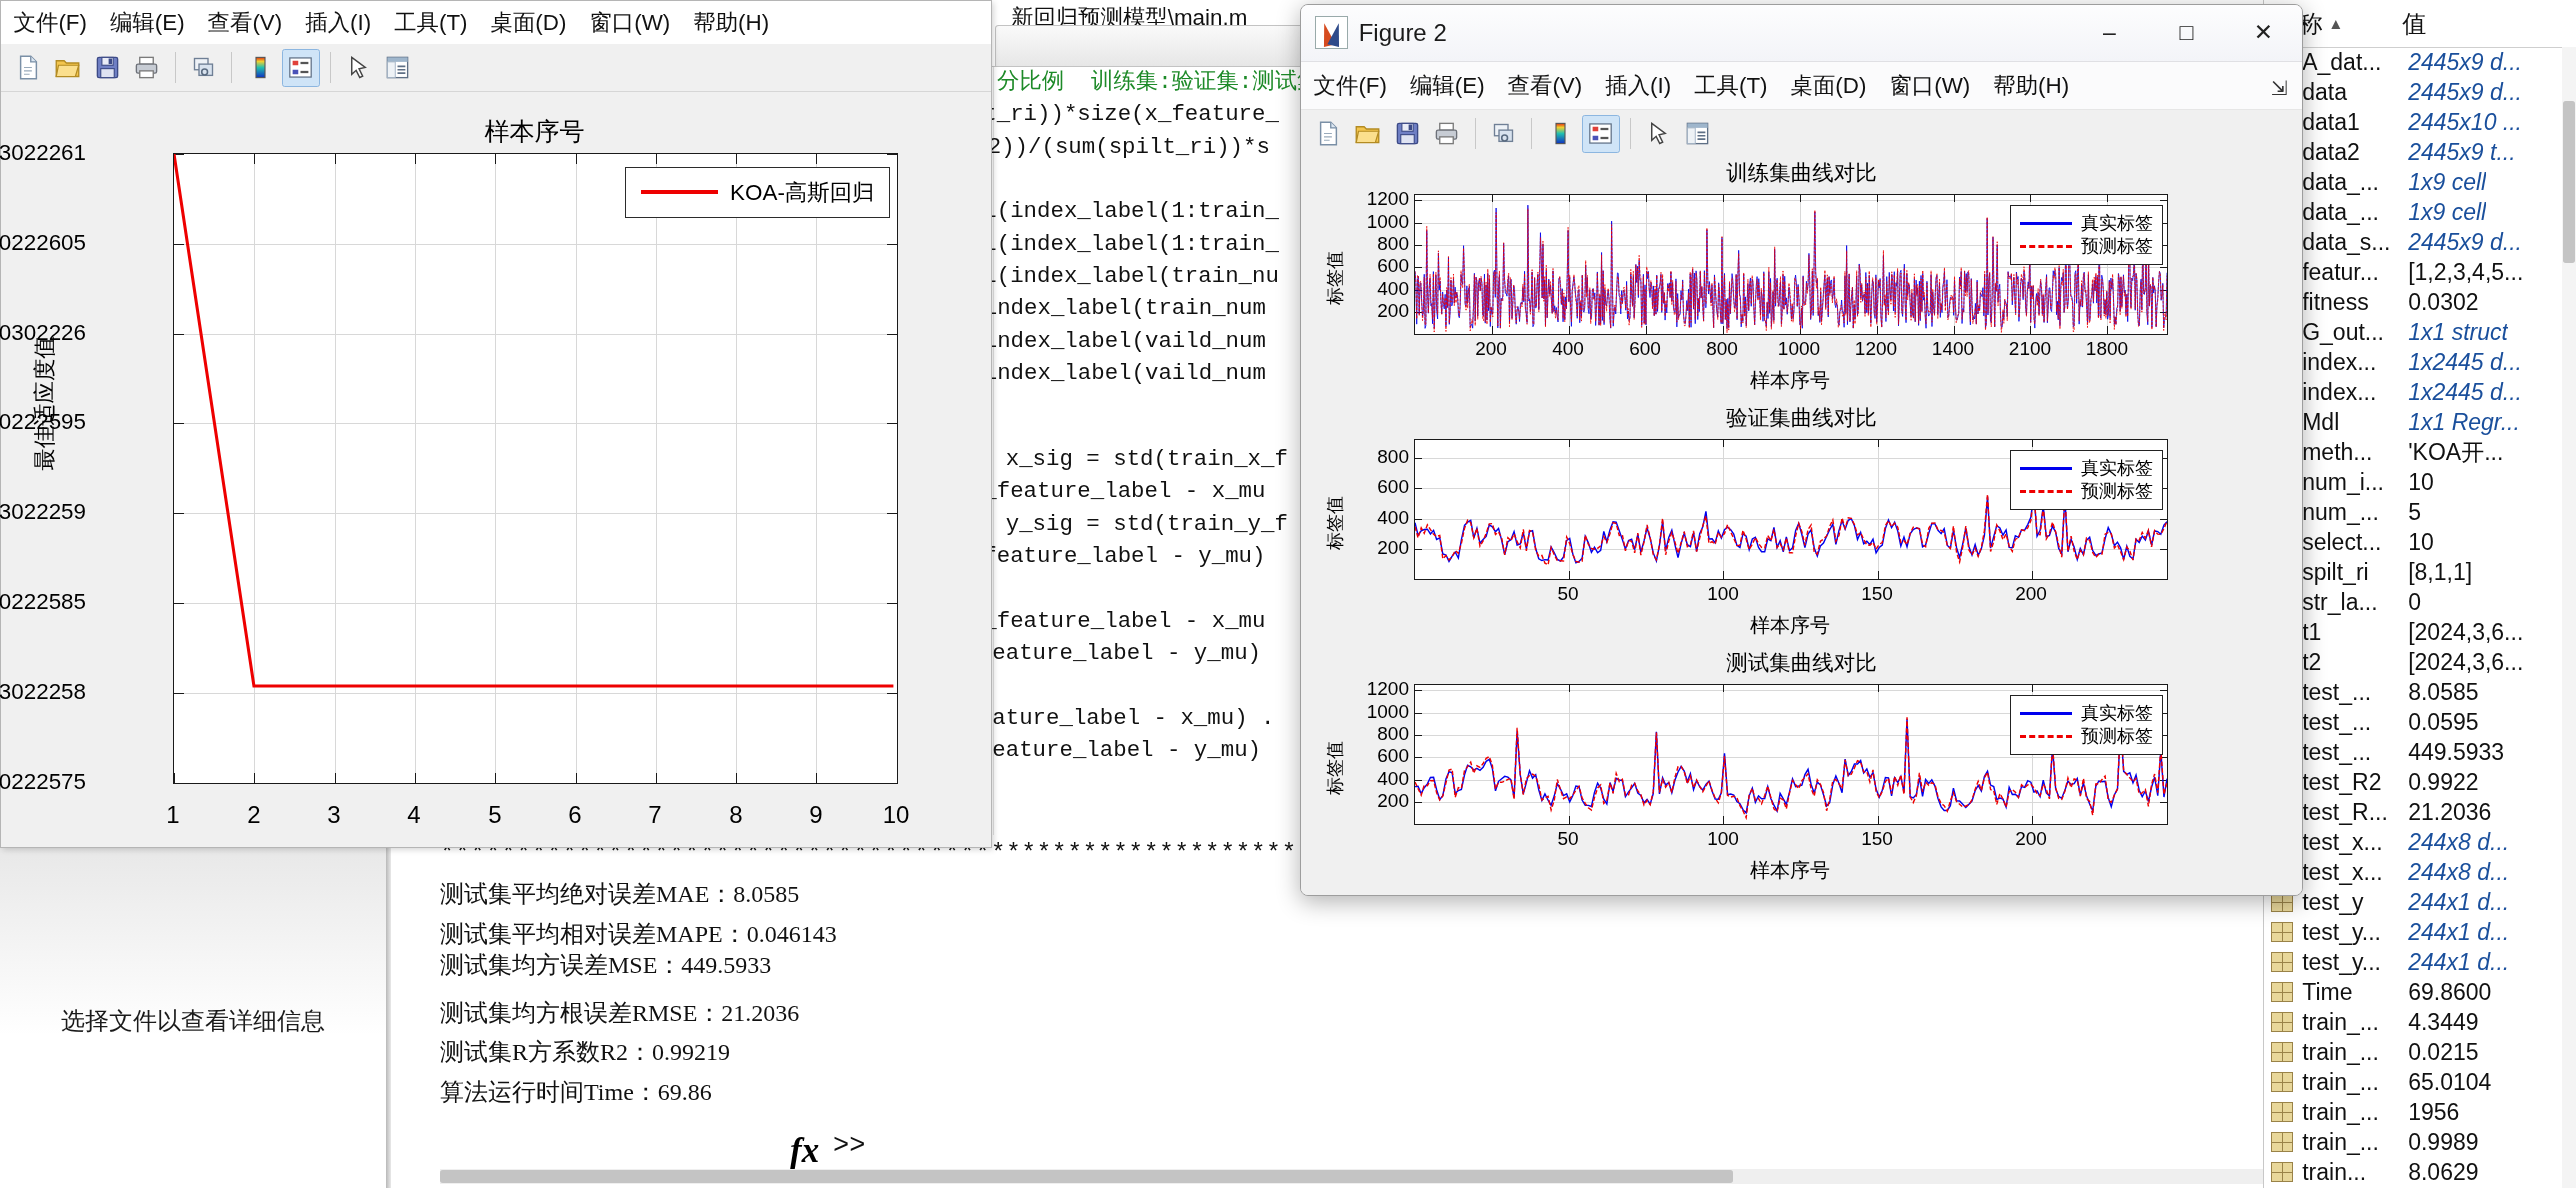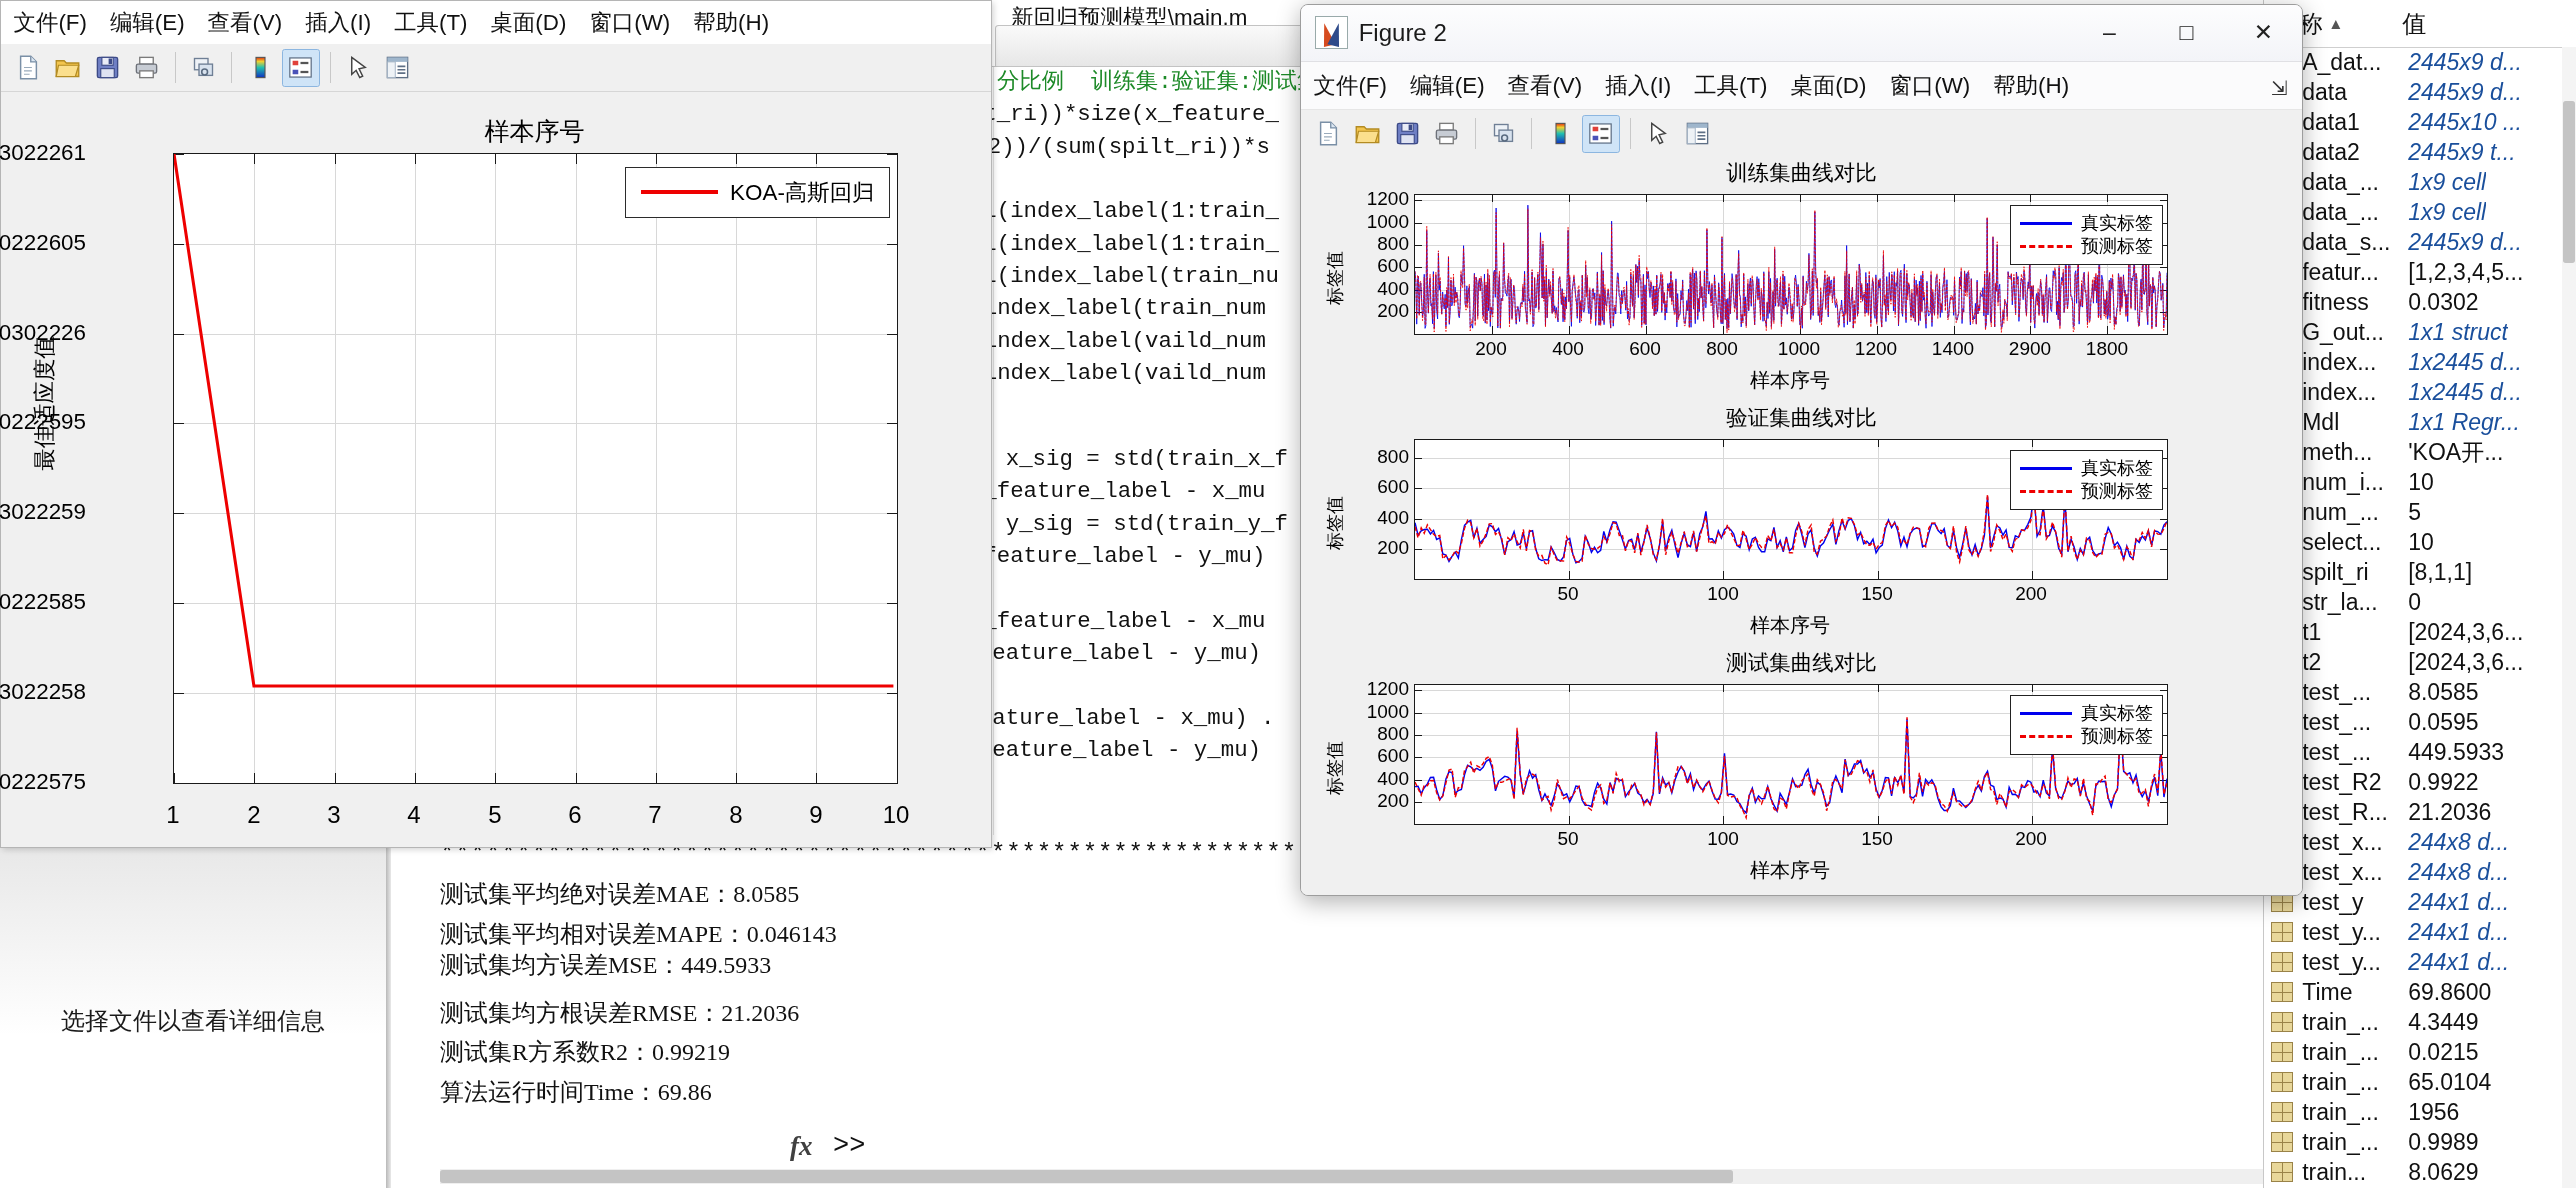--- a/index.html
+++ b/index.html
@@ -66,21 +66,21 @@
 
   
   #cmdwin{left:386px;top:835px;width:1877px;height:354px;background:#ffffff;z-index:6;}
   .cmd-line{position:absolute;left:54px;font-size:24px;color:#111;white-space:nowrap;
             font-family:"Liberation Serif","DejaVu Serif",serif;}
   .cmd-stars{position:absolute;left:54px;top:5.4px;font-size:24px;color:#111;
              font-family:"Liberation Mono","DejaVu Sans Mono",monospace;letter-spacing:0.9px;
              white-space:nowrap;overflow:hidden;width:1634px;}
   .cmd-prompt{position:absolute;left:404px;top:296px;font-size:27px;color:#111;
               font-family:"Liberation Mono","DejaVu Sans Mono",monospace;}
-  .fx{position:absolute;left:404px;top:296px;font-size:27px;color:#404040;font-style:italic;
+  .fx{position:absolute;left:404px;top:296px;font-size:35px;color:#000000;font-style:italic;
       font-family:"Liberation Serif",serif;font-weight:bold;}
   .cmd-left-edge{position:absolute;left:386px;top:835px;width:5.4px;height:354px;
                  background:linear-gradient(90deg,#b9b9b9,#e9e9e9);z-index:7;}
 
   
   #leftpane{left:0;top:848px;width:386px;height:340px;
             background:linear-gradient(180deg,#e8e8e8 0%,#ffffff 55%,#ffffff 100%);z-index:5;}
   .lp-txt{position:absolute;left:0;right:0;top:157px;text-align:center;font-size:24px;color:#1a1a1a;}
 
   
@@ -764,21 +764,21 @@
           <div class="spyt" style="top: 41px; left: 36px; width: 72px;">1200</div>
         </div>
       <div id="sp1xt">
           <div class="spxt" style="left: 190px; top: 180px;">200</div>
           <div class="spxt" style="left: 267px; top: 180px;">400</div>
           <div class="spxt" style="left: 344px; top: 180px;">600</div>
           <div class="spxt" style="left: 421px; top: 180px;">800</div>
           <div class="spxt" style="left: 498px; top: 180px;">1000</div>
           <div class="spxt" style="left: 575px; top: 180px;">1200</div>
           <div class="spxt" style="left: 652px; top: 180px;">1400</div>
-          <div class="spxt" style="left: 729px; top: 180px;">2900</div>
+          <div class="spxt" style="left: 729px; top: 180px;">2100</div>
           <div class="spxt" style="left: 806px; top: 180px;">1800</div>
         </div>
       <div class="spxlab" style="left:113px;top:209px;width:752px">样本序号</div>
       <div class="spleg" style="left:709px;top:47px">
         <div class="r">
             <span class="sw-solid"></span>
             <span class="lt">真实标签</span>
           </div>
         <div class="r">
             <span class="sw-dash"></span>

